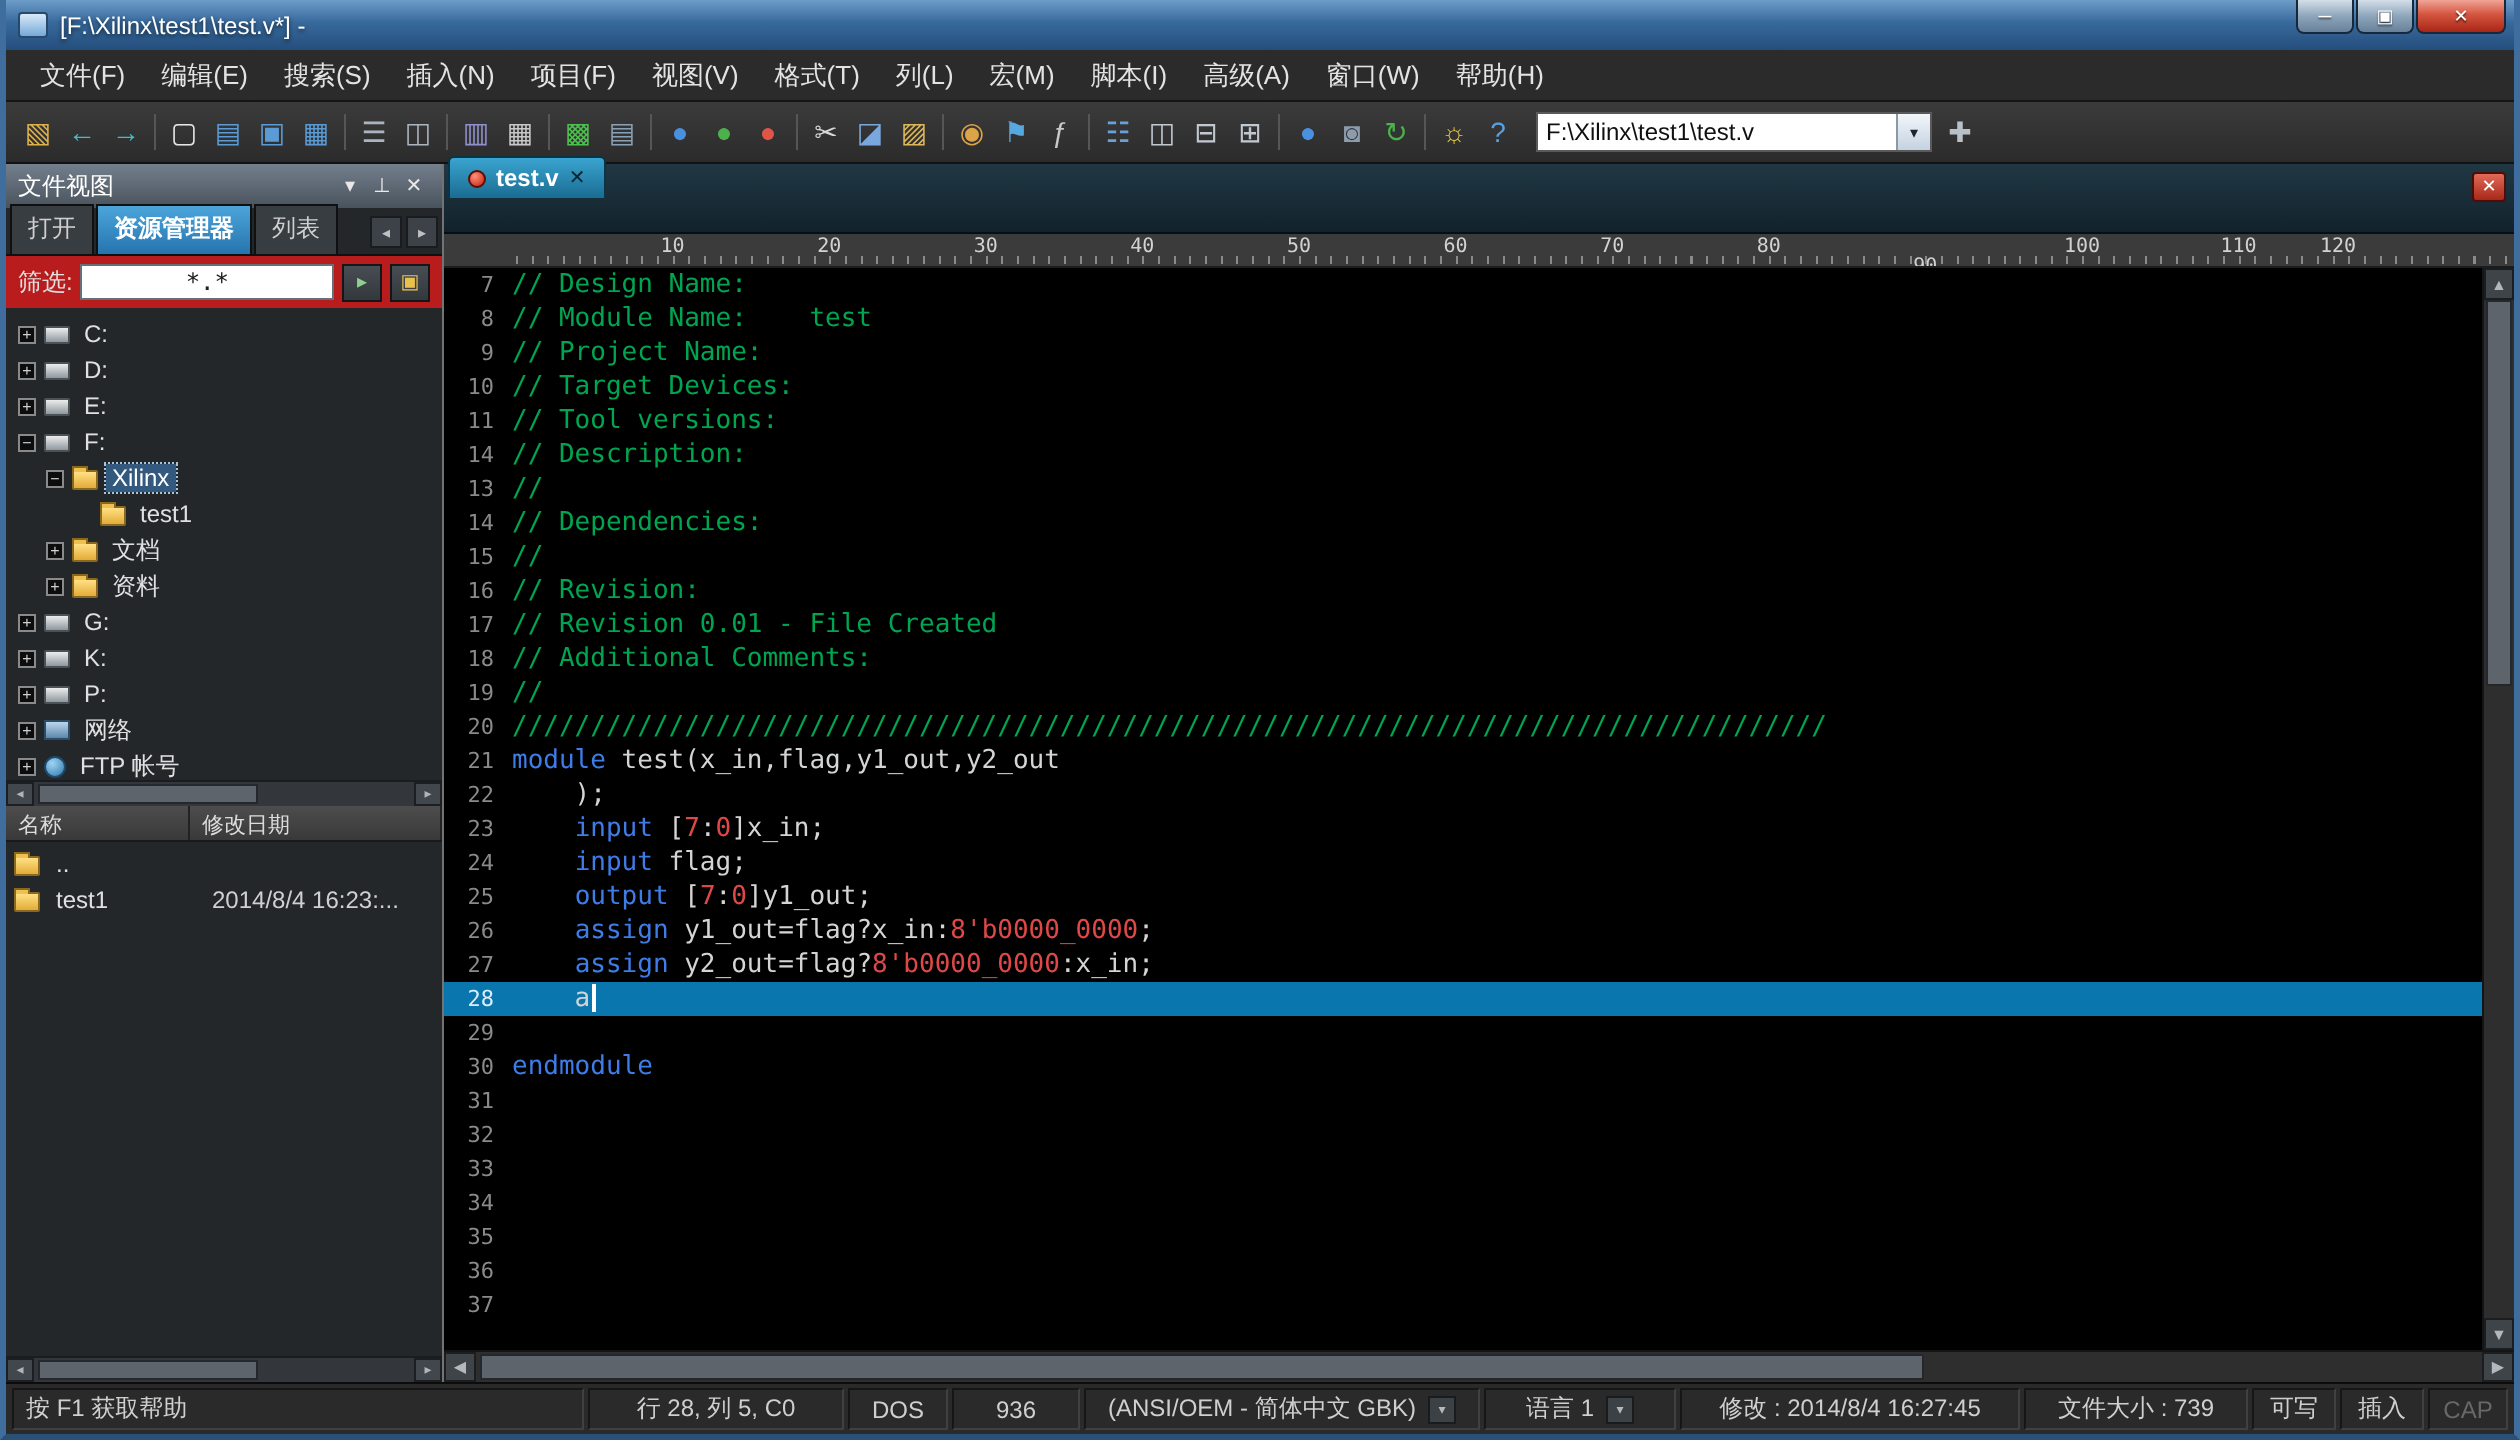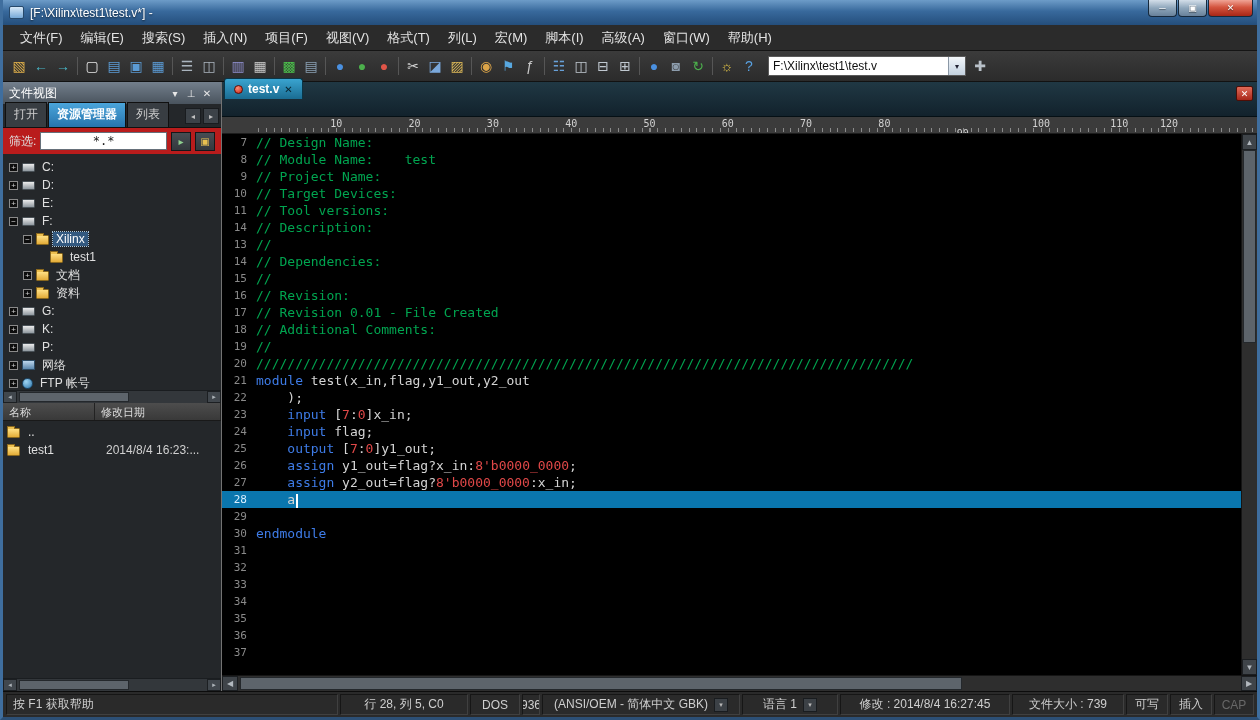--- a/index.html
+++ b/index.html
@@ -399,21 +399,21 @@
   <div class="statusbar">
       <div class="status-seg left" style="flex: 1 1 0%;">
         <span>按 F1 获取帮助</span>
       </div>
       <div class="status-seg" style="width: 128px;">
         <span>行 28, 列 5, C0</span>
       </div>
       <div class="status-seg" style="width: 50px;">
         <span>DOS</span>
       </div>
-      <div class="status-seg" style="width: 18px;">
+      <div class="status-seg" style="width: 64px;">
         <span>936</span>
       </div>
       <div class="status-seg" style="width: 198px;">
         <span>(ANSI/OEM - 简体中文 GBK)</span>
         <span class="dd-btn">▾</span>
       </div>
       <div class="status-seg" style="width: 96px;">
         <span>语言 1</span>
         <span class="dd-btn">▾</span>
       </div>

